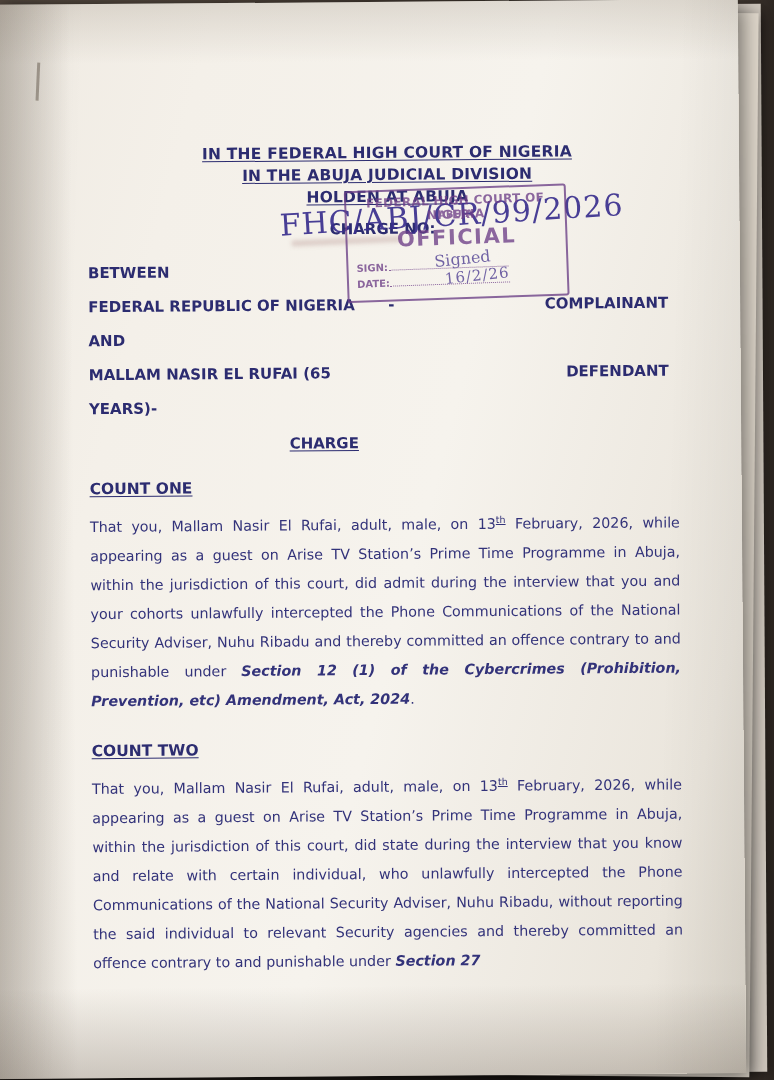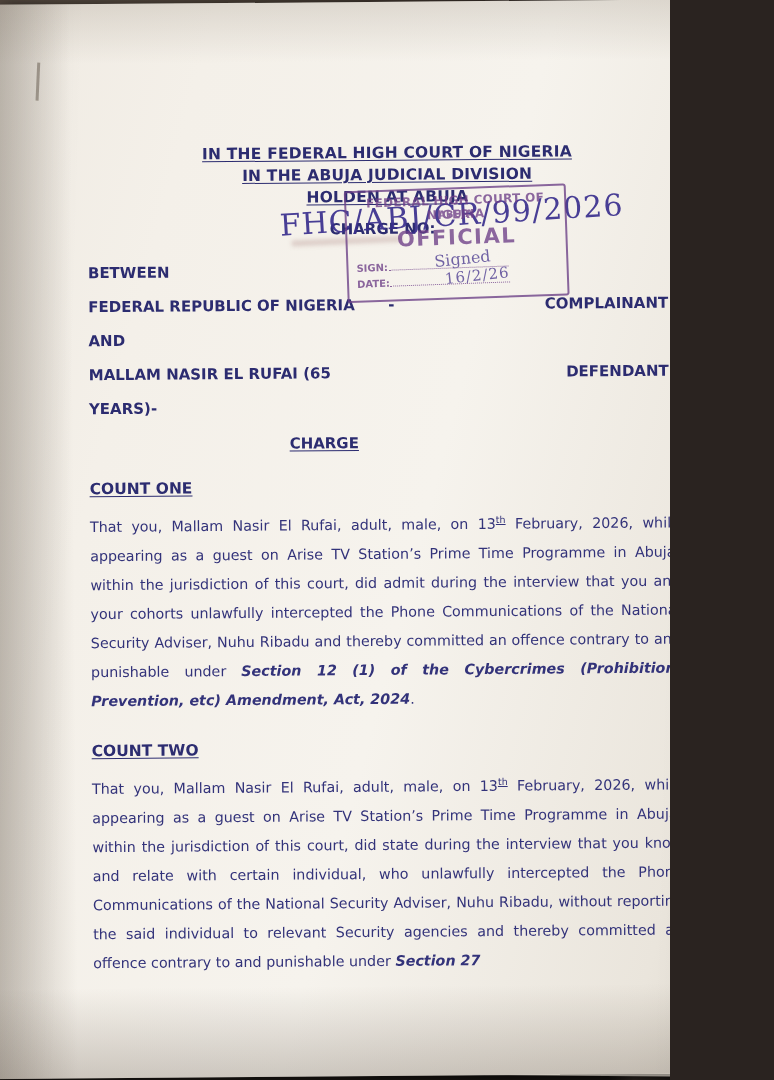--- a/index.html
+++ b/index.html
@@ -8,21 +8,21 @@
     background: #2a2320;
   }
   body {
     width: 774px;
     height: 1080px;
     overflow: hidden;
     font-family: "Liberation Sans", sans-serif;
   }
   #scene {
     position: relative;
-    width: 670px;
+    width: 774px;
     height: 1080px;
     background: #a16207;
     overflow: hidden;
   }
   
   .backdrop {
     position: absolute;
     inset: 0;
     background:
       radial-gradient(ellipse at 10% 10%, #5b4f45 0%, #3b332c 45%, #241e1a 100%);

